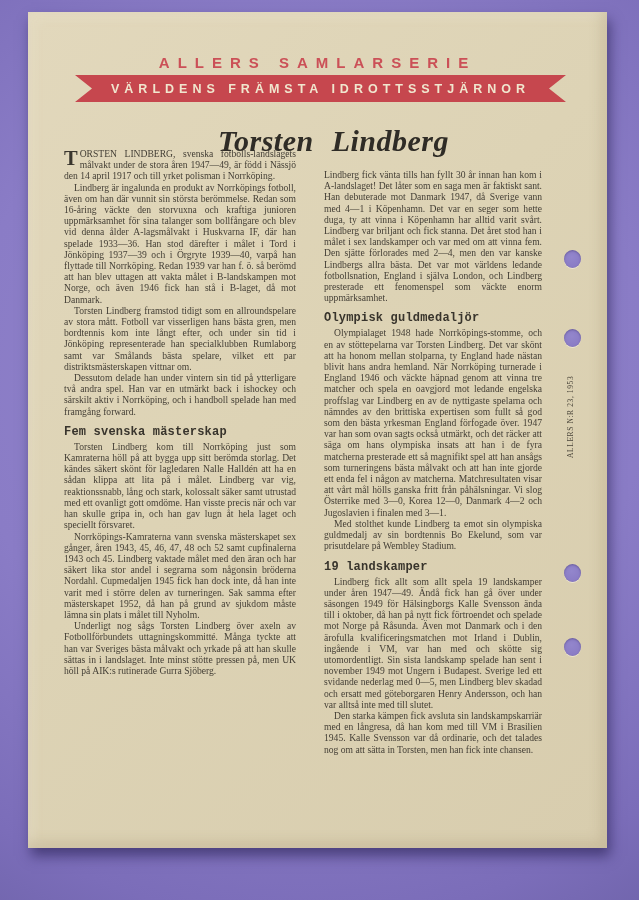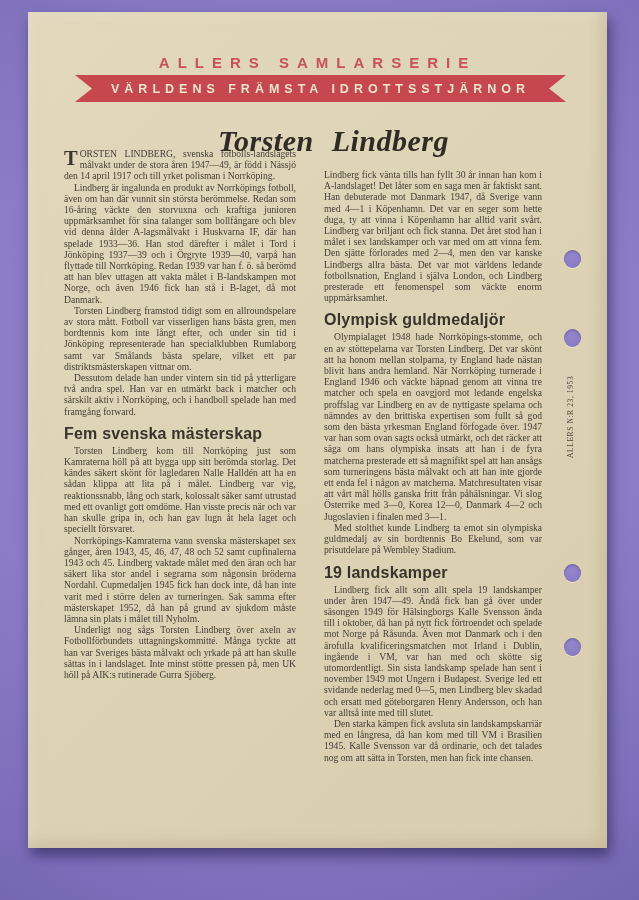--- a/index.html
+++ b/index.html
@@ -53,22 +53,22 @@
   .col p{
     margin:0;
     font-size:9.6px;line-height:11.2px;
     text-align:justify;
     color:#433e35;
     text-indent:10px;
   }
   .col p.first{text-indent:0;}
   .col h3{
     margin:8px 0 2px 0;
-    font-family:Liberation Sans, sans-serif;
-    font-weight:bold;font-size:16px;letter-spacing:0.2px;
+    font-family:Liberation Mono, monospace;
+    font-weight:bold;font-size:12px;letter-spacing:0.2px;
     color:#38342c;
   }
   .dropcap{
     float:left;
     font-size:20.5px;line-height:19px;
     padding:1px 2px 0 0;
     font-weight:bold;
     color:#3a362e;
   }
   .edition-note{
@@ -101,21 +101,21 @@
       <span class="banner-text">VÄRLDENS FRÄMSTA IDROTTSSTJÄRNOR</span>
     </div>
 
     <h1 class="card-title" style="margin:16px;position:absolute;top:96px;left:0;width:100%;">Torsten Lindberg</h1>
 
     <div class="columns">
       <div class="col col-left">
         <p class="first"><span class="dropcap">T</span><span>ORSTEN LINDBERG, svenska fotbolls-landslagets målvakt under de stora åren 1947—49, är född i Nässjö den 14 april 1917 och till yrket polisman i Norrköping.</span></p>
         <p>Lindberg är ingalunda en produkt av Norrköpings fotboll, även om han där vunnit sin största berömmelse. Redan som 16-åring väckte den storvuxna och kraftiga junioren uppmärksamhet för sina talanger som bollfångare och blev vid denna ålder A-lagsmålvakt i Huskvarna IF, där han spelade 1933—36. Han stod därefter i målet i Tord i Jönköping 1937—39 och i Örgryte 1939—40, varpå han flyttade till Norrköping. Redan 1939 var han f. ö. så berömd att han blev uttagen att vakta målet i B-landskampen mot Norge, och även 1946 fick han stå i B-laget, då mot Danmark.</p>
         <p>Torsten Lindberg framstod tidigt som en allroundspelare av stora mått. Fotboll var visserligen hans bästa gren, men bordtennis kom inte långt efter, och under sin tid i Jönköping representerade han specialklubben Rumlaborg samt var Smålands bästa spelare, vilket ett par distriktsmästerskapen vittnar om.</p>
-        <p>Dessutom delade han under vintern sin tid på ytterligare två andra spel. Han var en utmärkt back i matcher och särskilt aktiv i Norrköping, och i handboll spelade han med framgång forward.</p>
+        <p>Dessutom delade han under vintern sin tid på ytterligare två andra spel. Han var en utmärkt back i ishockey och särskilt aktiv i Norrköping, och i handboll spelade han med framgång forward.</p>
         <h3>Fem svenska mästerskap</h3>
         <p>Torsten Lindberg kom till Norrköping just som Kamraterna höll på att bygga upp sitt berömda storlag. Det kändes säkert skönt för lagledaren Nalle Halldén att ha en sådan klippa att lita på i målet. Lindberg var vig, reaktionssnabb, lång och stark, kolossalt säker samt utrustad med ett ovanligt gott omdöme. Han visste precis när och var han skulle gripa in, och han gav lugn åt hela laget och speciellt försvaret.</p>
         <p>Norrköpings-Kamraterna vann svenska mästerskapet sex gånger, åren 1943, 45, 46, 47, 48 och 52 samt cupfinalerna 1943 och 45. Lindberg vaktade målet med den äran och har säkert lika stor andel i segrarna som någonsin bröderna Nordahl. Cupmedaljen 1945 fick han dock inte, då han inte varit med i större delen av turneringen. Sak samma efter mästerskapet 1952, då han på grund av sjukdom måste lämna sin plats i målet till Nyholm.</p>
         <p>Underligt nog sågs Torsten Lindberg över axeln av Fotbollförbundets uttagningskommitté. Många tyckte att han var Sveriges bästa målvakt och yrkade på att han skulle sättas in i landslaget. Inte minst stötte pressen på, men UK höll på AIK:s rutinerade Gurra Sjöberg.</p>
       </div>
       <div class="col col-right">
         <p class="first">Lindberg fick vänta tills han fyllt 30 år innan han kom i A-landslaget! Det låter som en saga men är faktiskt sant. Han debuterade mot Danmark 1947, då Sverige vann med 4—1 i Köpenhamn. Det var en seger som hette duga, ty att vinna i Köpenhamn har alltid varit svårt. Lindberg var briljant och fick stanna. Det året stod han i målet i sex landskamper och var med om att vinna fem. Den sjätte förlorades med 2—4, men den var kanske Lindbergs allra bästa. Det var mot världens ledande fotbollsnation, England i själva London, och Lindberg presterade ett fenomenspel som väckte enorm uppmärksamhet.</p>
         <h3>Olympisk guldmedaljör</h3>
         <p>Olympialaget 1948 hade Norrköpings-stomme, och en av stöttepelarna var Torsten Lindberg. Det var skönt att ha honom mellan stolparna, ty England hade nästan blivit hans andra hemland. När Norrköping turnerade i England 1946 och väckte häpnad genom att vinna tre matcher och spela en oavgjord mot ledande engelska proffslag var Lindberg en av de nyttigaste spelarna och nämndes av den brittiska expertisen som fullt så god som den bästa yrkesman England förfogade över. 1947 var han som ovan sagts också utmärkt, och det räcker att säga om hans olympiska insats att han i de fyra matcherna presterade ett så magnifikt spel att han ansågs som turneringens bästa målvakt och att han inte gjorde ett enda fel i någon av matcherna. Matchresultaten visar att vårt mål hölls ganska fritt från påhälsningar. Vi slog Österrike med 3—0, Korea 12—0, Danmark 4—2 och Jugoslavien i finalen med 3—1.</p>
         <p>Med stolthet kunde Lindberg ta emot sin olympiska guldmedalj av sin bordtennis Bo Ekelund, som var prisutdelare på Wembley Stadium.</p>

